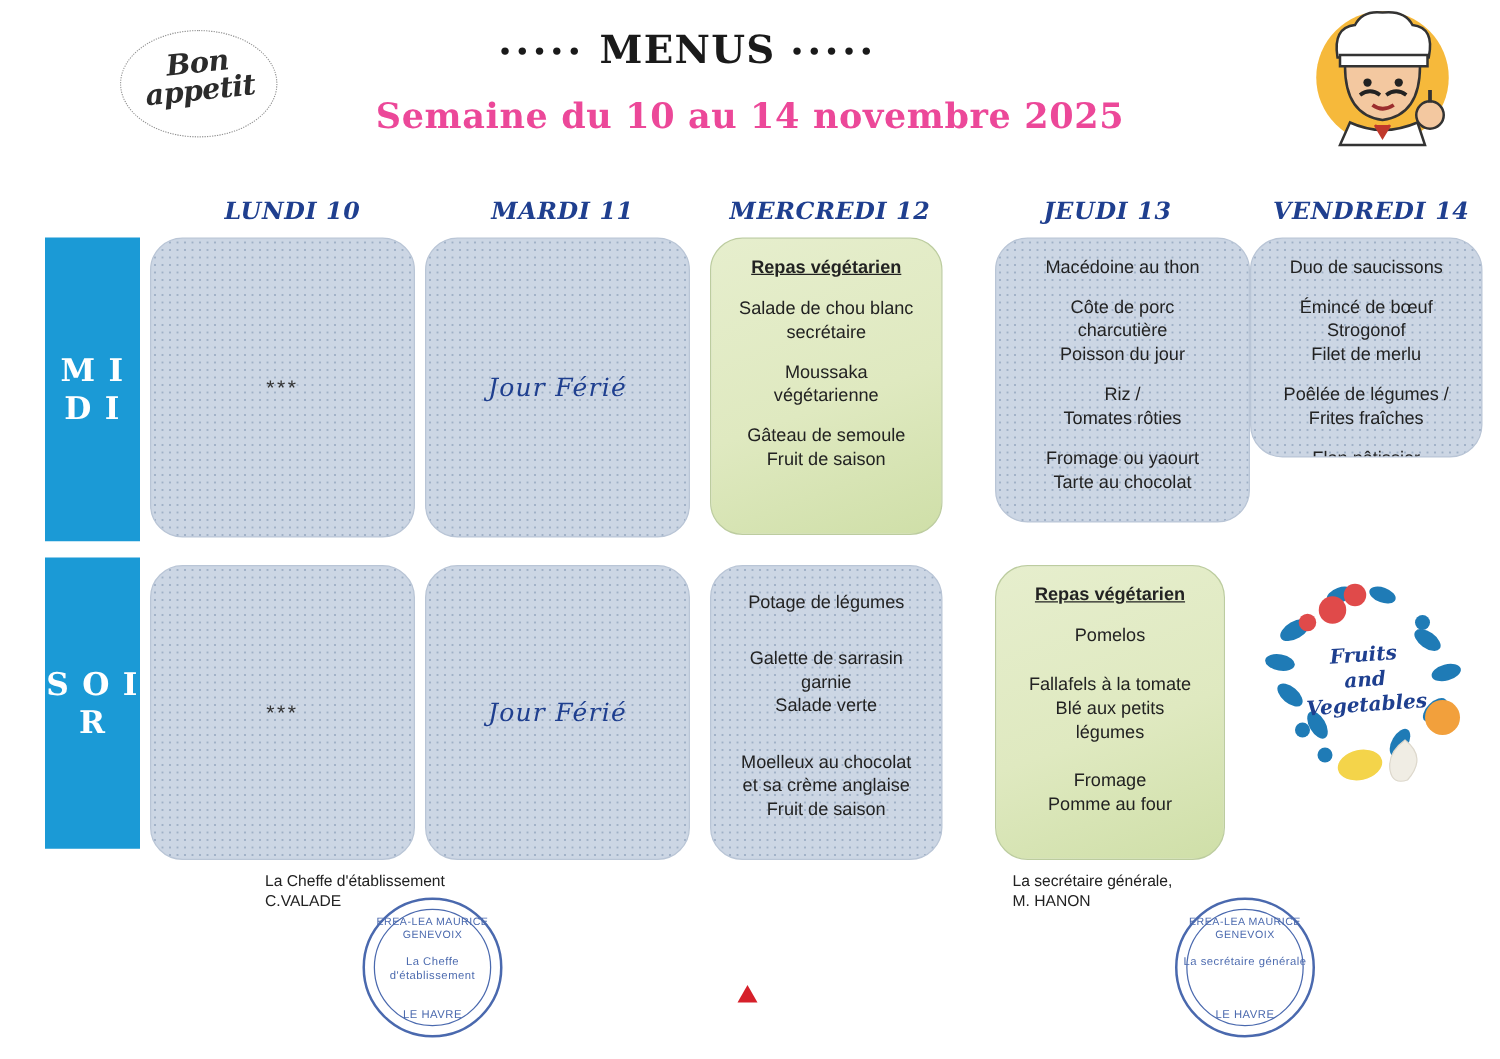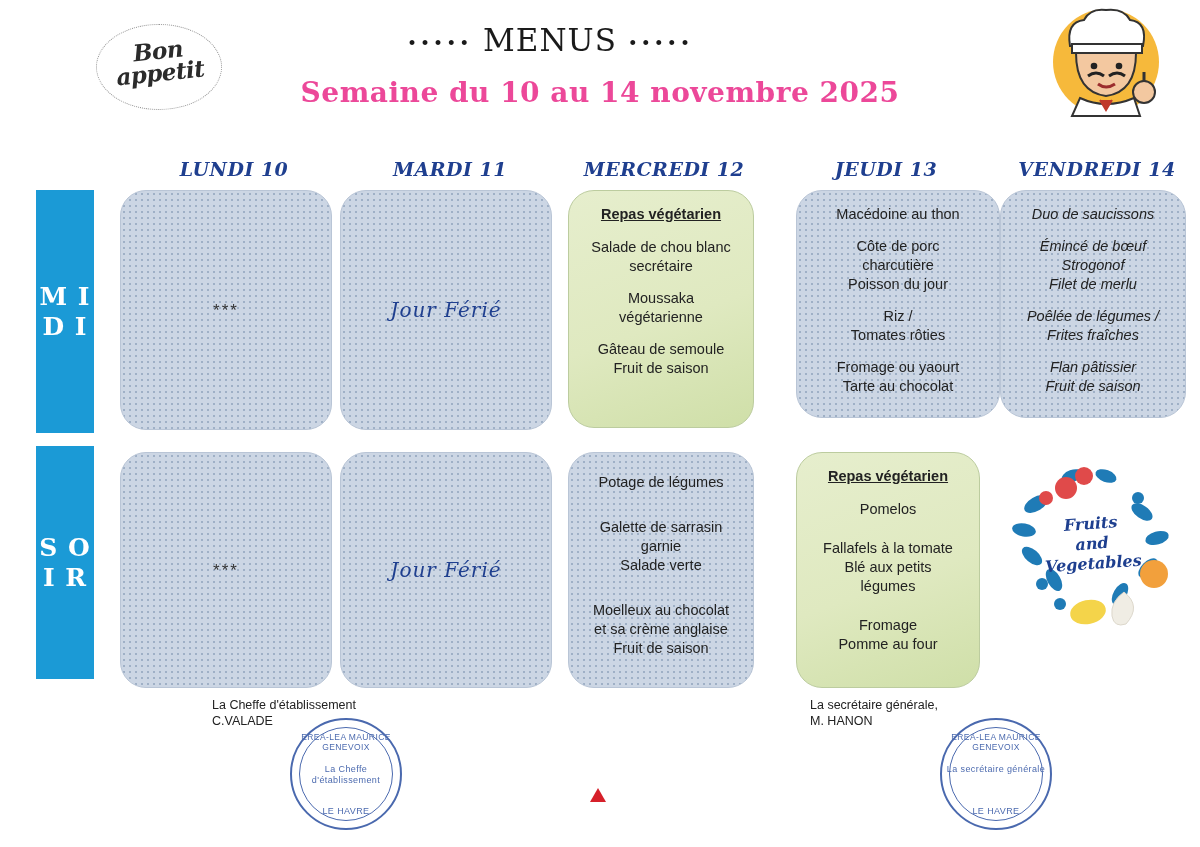--- a/index.html
+++ b/index.html
@@ -51,21 +51,21 @@
     opacity: .55;
   }
 
   .menus-title {
     position: absolute;
     left: 0;
     top: 22px;
     width: 1100px;
     text-align: center;
     font-family: "DejaVu Serif", serif;
-    font-weight: normal;
+    font-weight: bold;
     font-size: 31px;
     letter-spacing: 1px;
     color: #1a1a1a;
   }
   .menus-title .deco {
     color: #1a1a1a;
     font-size: 17px;
     vertical-align: middle;
     letter-spacing: 3px;
   }
@@ -101,21 +101,21 @@
     font-weight: bold;
     font-size: 19px;
     color: #1f3f8f;
     letter-spacing: .5px;
   }
 
   
   .side-label {
     position: absolute;
     left: 36px;
-    width: 58px;
+    width: 76px;
     background: #1b9ad6;
     color: #ffffff;
     font-family: "DejaVu Serif", serif;
     font-weight: bold;
     font-size: 25px;
     text-align: center;
     letter-spacing: 1px;
     display: flex;
     flex-direction: column;
     align-items: center;
@@ -343,21 +343,21 @@
     <span class="line">charcutière</span>
     <span class="line">Poisson du jour</span>
     <div class="gap"></div>
     <span class="line">Riz /</span>
     <span class="line">Tomates rôties</span>
     <div class="gap"></div>
     <span class="line">Fromage ou yaourt</span>
     <span class="line">Tarte au chocolat</span>
   </div>
 
-  <div class="cell blue" style="left:1000px; top:190px; width:186px; height:228px;font-style:italic;">
+  <div class="cell blue" style="left:1000px; top:190px; width:186px; height:176px;">
     <span class="line">Duo de saucissons</span>
     <div class="gap"></div>
     <span class="line">Émincé de bœuf</span>
     <span class="line">Strogonof</span>
     <span class="line">Filet de merlu</span>
     <div class="gap"></div>
     <span class="line">Poêlée de légumes /</span>
     <span class="line">Frites fraîches</span>
     <div class="gap"></div>
     <span class="line">Flan pâtissier</span>

